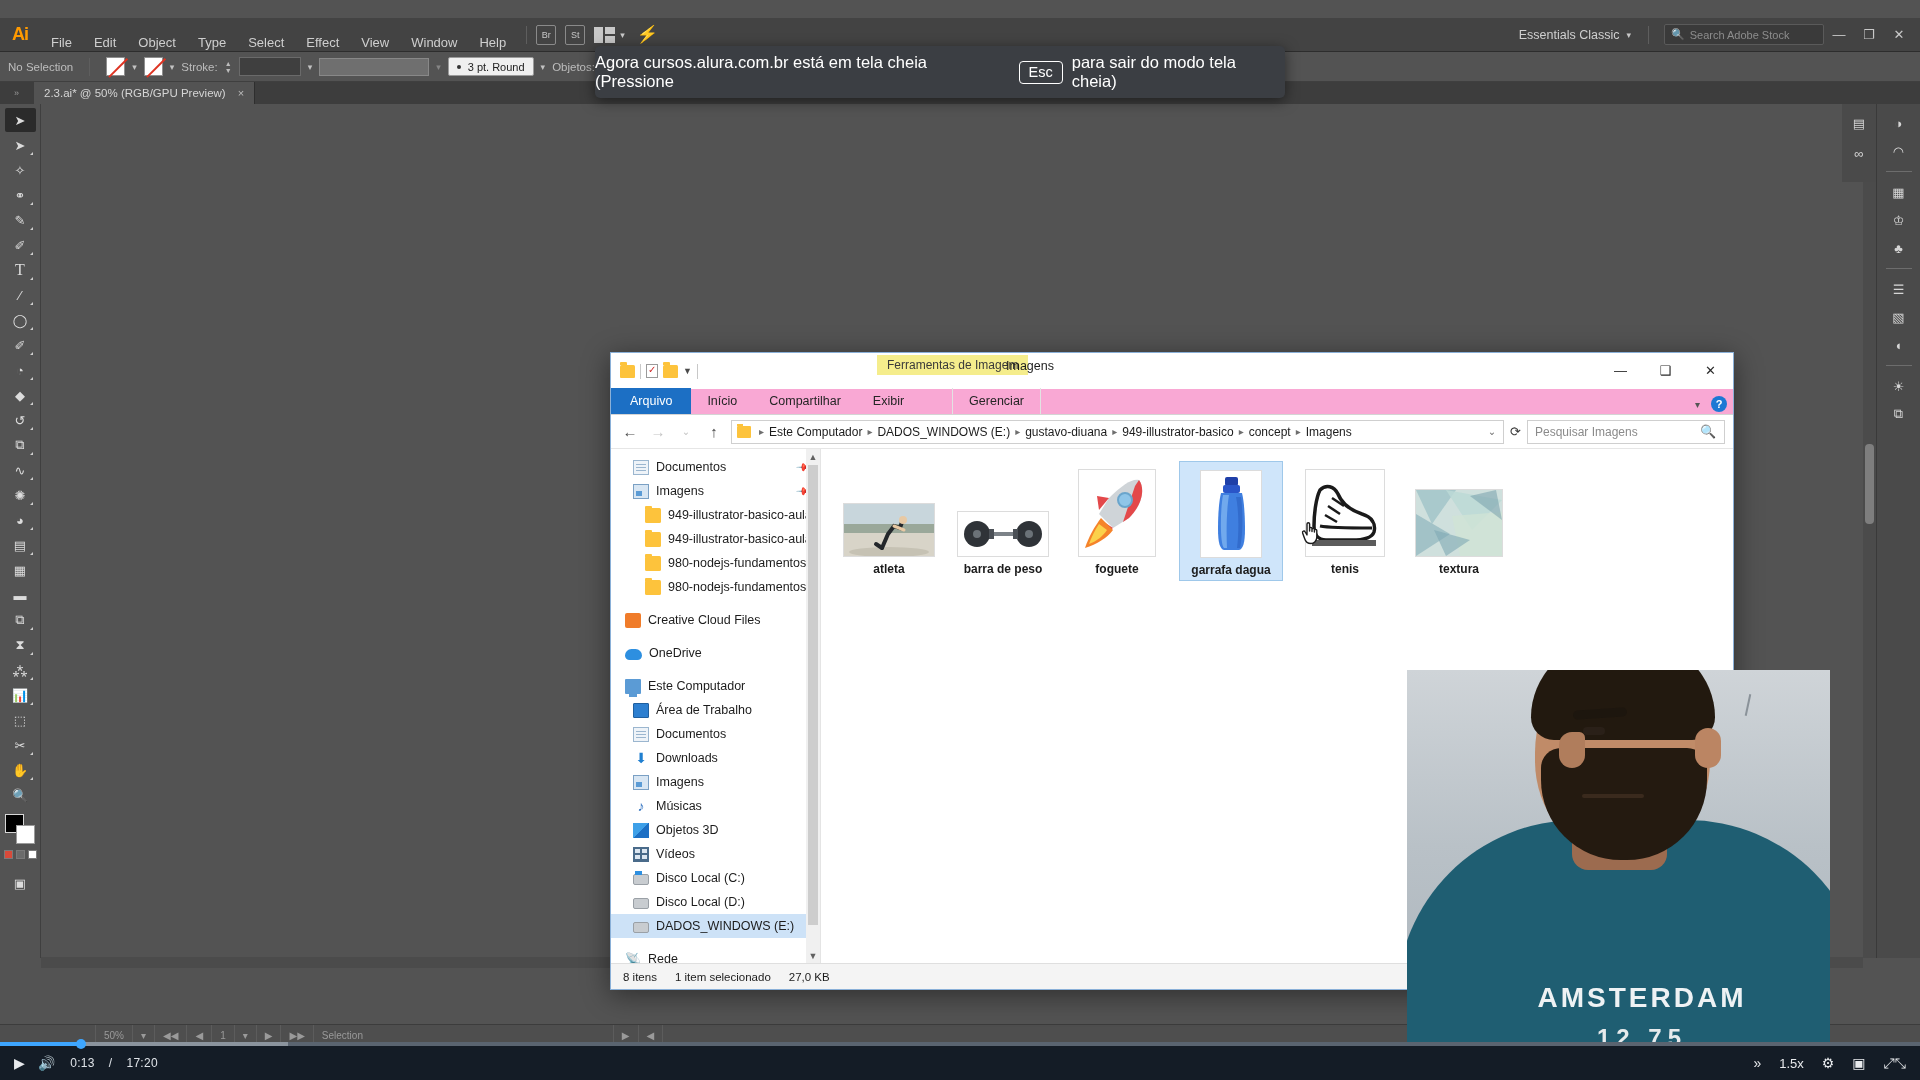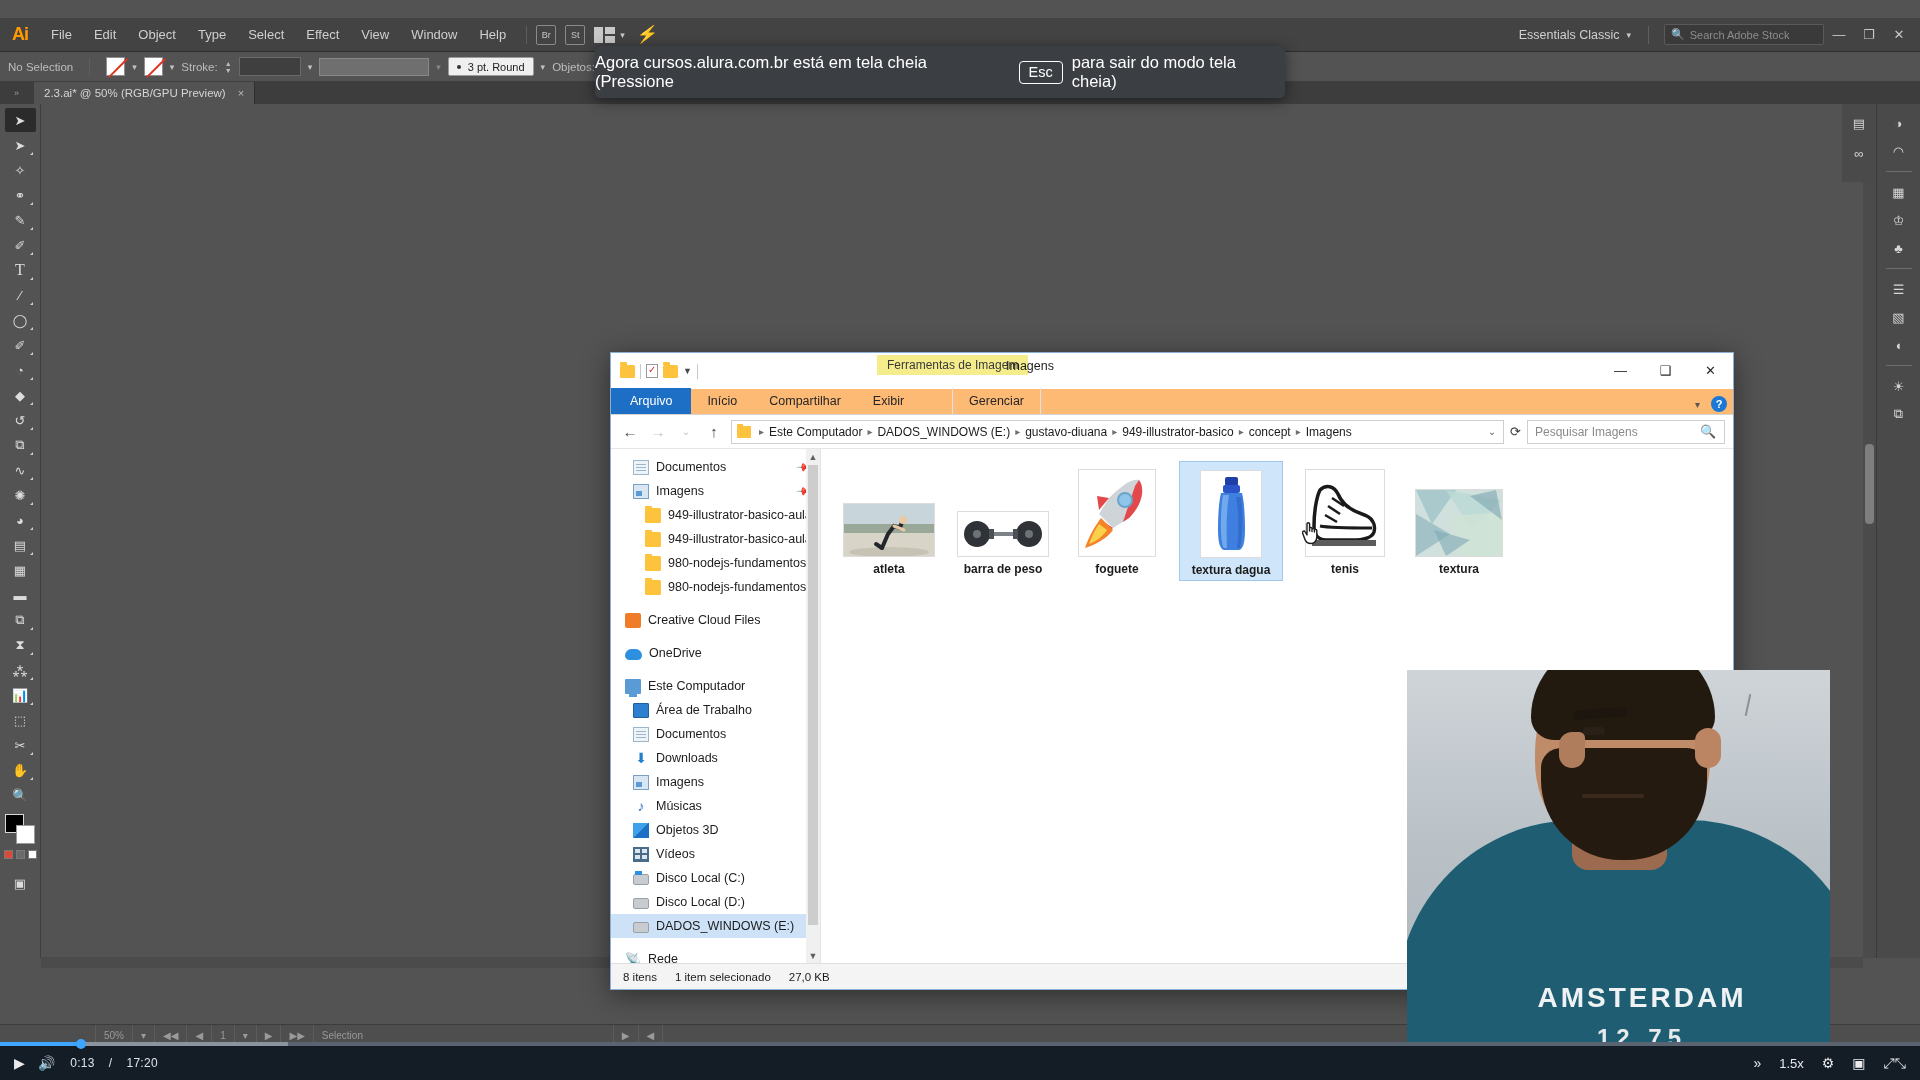--- a/index.html
+++ b/index.html
@@ -17,21 +17,21 @@
   .ai-menubar {
     position:absolute; top:18px; left:0; right:0; height:34px;
     background:#434343; display:flex; align-items:center;
     border-bottom:1px solid #2d2d2d;
   }
   .ai-logo {
     width:40px; height:48px; display:flex; align-items:center; justify-content:center;
     color:#ff9a00; font-weight:bold; font-size:18px; letter-spacing:-1px;
   }
   .ai-menu-item {
-    padding:0 11px; height:34px; line-height:34px;
+    padding:8px 11px; height:34px; line-height:34px;
     color:#cfcfcf; font-size:13px; white-space:nowrap;
   }
   .ai-sep-v { width:1px; height:18px; background:#5e5e5e; margin:0 9px; }
   .ai-tool-sq {
     width:20px; height:20px; border:1px solid #8a8a8a; color:#c8c8c8;
     font-size:9px; display:flex; align-items:center; justify-content:center;
     margin-right:9px; border-radius:2px;
   }
   .ai-arrange {
     width:22px;height:16px;margin-right:4px;position:relative;
@@ -169,21 +169,21 @@
   .ex-ctxtab {
     position:absolute; left:266px; top:2px; height:20px;
     background:#f5ed8c; color:#3a3a3a; font-size:12px;
     padding:2px 10px; line-height:17px;
   }
   .ex-wintitle { position:absolute; left:395px; top:3px; color:#1c1c1c; font-size:12.5px; line-height:20px; }
   .ex-wbtns { position:absolute; right:0; top:0; display:flex; }
   .ex-wbtn { width:45px; height:34px; display:flex; align-items:center; justify-content:center;
     color:#2a2a2a; font-size:13px; }
 
-  .ex-ribbon { height:26px; background:#fdba74; display:flex; align-items:flex-end; position:relative;
+  .ex-ribbon { height:26px; background:#f9a8d4; display:flex; align-items:flex-end; position:relative;
     border-bottom:1px solid #d4d4d4; }
   .rb-tab { height:26px; padding:0 16px; font-size:12.5px; color:#252525; line-height:26px; }
   .rb-tab.file { background:#1c6fc4; color:#fff; padding:0 19px; }
   .rb-tab.ctx { border-left:1px solid #e2e2e2; border-right:1px solid #e2e2e2; }
   .ex-ribbon-right { position:absolute; right:6px; bottom:2px; display:flex; align-items:center; gap:11px; }
   .rb-chev { color:#555; font-size:10px; }
   .rb-help { width:16px;height:16px;border-radius:50%;background:#1c78d4;color:#fff;
     font-size:11px; display:flex; align-items:center; justify-content:center; font-weight:bold;}
 
   .ex-addrbar { height:34px; background:#fff; display:flex; align-items:center; gap:6px;
@@ -727,21 +727,21 @@
                 <svg width="60" height="86" viewBox="0 0 60 86">
                   <rect width="60" height="86" fill="#fff"></rect>
                   <rect x="24" y="6" width="13" height="9" rx="2" fill="#1f3fa8"></rect>
                   <rect x="22" y="14" width="17" height="8" rx="2" fill="#2a55c8"></rect>
                   <path d="M20 22 L41 22 C43 30 44 44 44 58 C44 72 42 78 38 79 L23 79 C19 78 17 72 17 58 C17 44 18 30 20 22 Z" fill="#3f7fe0"></path>
                   <path d="M22 24 L28 24 C26 36 25 56 26 77 L23 77 C19 74 19 40 22 24 Z" fill="#7ab0ef" opacity=".85"></path>
                   <path d="M35 26 L40 26 C42 40 42 64 39 77 L36 77 C38 62 38 40 35 26 Z" fill="#2a5fc0" opacity=".6"></path>
                 </svg>
               </div>
             </div>
-            <div class="tile-label">textura dagua</div>
+            <div class="tile-label">garrafa dagua</div>
           </div>
 
           <div class="tile">
             <div class="thumbwrap">
               <div class="thumb" style="width:80px;height:88px">
                 <svg width="78" height="86" viewBox="0 0 78 86">
                   <rect width="78" height="86" fill="#fff"></rect>
                   <path d="M14 20 C20 14 28 16 32 24 C36 34 44 40 56 44 C66 47 70 54 68 62 C66 68 58 70 46 70 L20 70 C12 70 8 64 8 56 C8 44 10 28 14 20 Z" fill="#fff" stroke="#1a1a1a" stroke-width="3.5" stroke-linejoin="round"></path>
                   <path d="M14 56 C24 58 44 58 66 58" stroke="#1a1a1a" stroke-width="3" fill="none"></path>
                   <path d="M26 28 L38 36" stroke="#1a1a1a" stroke-width="2.5"></path>

